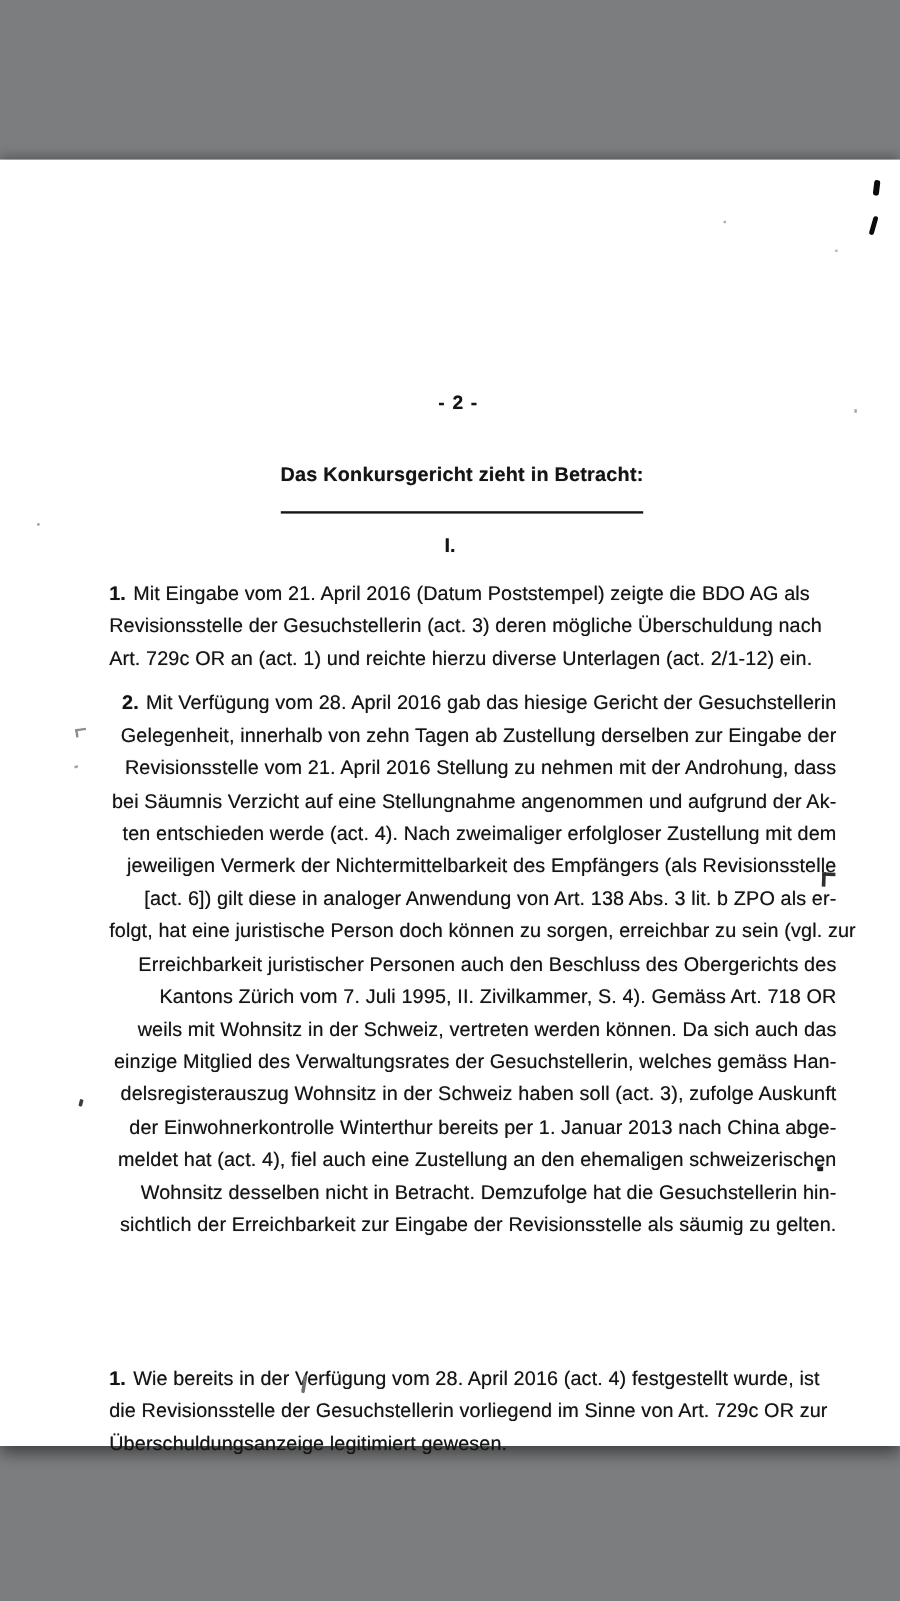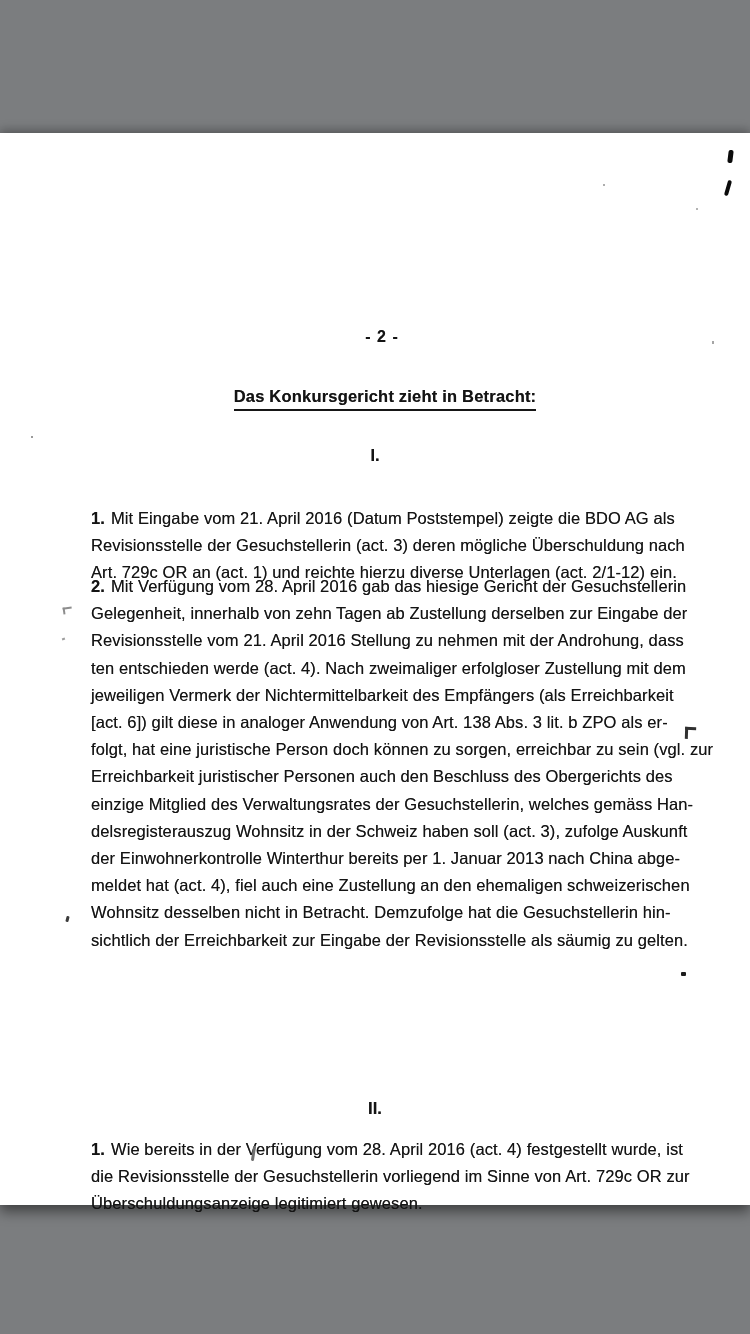--- a/index.html
+++ b/index.html
@@ -49,43 +49,43 @@
     padding-left: 20px;
     box-sizing: border-box;
     text-align: center;
   }
   .doc-heading span {
     display: inline-block;
     font-size: 16.5px;
     font-weight: 700;
     letter-spacing: 0.2px;
     border-bottom: 2px solid #161616;
-    padding-bottom: 3px;
+    padding-bottom: 20px;
   }
   .section-numeral {
     position: absolute;
     left: 0;
     width: 750px;
     text-align: center;
     font-size: 16.5px;
     font-weight: 700;
   }
   .sec-1 { top: 313px; }
   .sec-2 { top: 966px; }
   .para {
     position: absolute;
     left: 91px;
     width: 606px;
     font-size: 16.5px;
     line-height: 27.2px;
     letter-spacing: 0.1px;
     white-space: nowrap;
   }
-  .para-1 { top: 349px; margin-top: 23px; }
-  .para-2 { top: 440px; }
+  .para-1 { top: 349px; }
+  .para-2 { top: 440px; text-align: right; }
   .para-3 { top: 1003px; }
   .pnum {
     font-weight: 700;
     margin-right: 6px;
   }
   
   .artifact { position: absolute; }
   .a-comma-top {
     left: 728px; top: 150px; width: 5px; height: 13px;
     background: #0b0b0b; border-radius: 2px; transform: rotate(7deg);
@@ -134,34 +134,36 @@
     <div class="para para-1">
       <div><span class="pnum">1.</span><span>Mit Eingabe vom 21. April 2016 (Datum Poststempel) zeigte die BDO AG als</span></div>
       <div>Revisionsstelle der Gesuchstellerin (act. 3) deren mögliche Überschuldung nach</div>
       <div>Art. 729c OR an (act. 1) und reichte hierzu diverse Unterlagen (act. 2/1-12) ein.</div>
     </div>
 
     <div class="para para-2">
       <div><span class="pnum">2.</span><span>Mit Verfügung vom 28. April 2016 gab das hiesige Gericht der Gesuchstellerin</span></div>
       <div>Gelegenheit, innerhalb von zehn Tagen ab Zustellung derselben zur Eingabe der</div>
       <div>Revisionsstelle vom 21. April 2016 Stellung zu nehmen mit der Androhung, dass</div>
+      <div>bei Säumnis Verzicht auf eine Stellungnahme angenommen und aufgrund der Ak-</div>
       <div>ten entschieden werde (act. 4). Nach zweimaliger erfolgloser Zustellung mit dem</div>
-      <div>jeweiligen Vermerk der Nichtermittelbarkeit des Empfängers (als Erreichbarkeit</div>
+      <div>jeweiligen Vermerk der Nichtermittelbarkeit des Empfängers (als Revisionsstelle</div>
       <div>[act. 6]) gilt diese in analoger Anwendung von Art. 138 Abs. 3 lit. b ZPO als er-</div>
       <div>folgt, hat eine juristische Person doch können zu sorgen, erreichbar zu sein (vgl. zur</div>
       <div>Erreichbarkeit juristischer Personen auch den Beschluss des Obergerichts des</div>
+      <div>Kantons Zürich vom 7. Juli 1995, II. Zivilkammer, S. 4). Gemäss Art. 718 OR</div>
+      <div>weils mit Wohnsitz in der Schweiz, vertreten werden können. Da sich auch das</div>
       <div>einzige Mitglied des Verwaltungsrates der Gesuchstellerin, welches gemäss Han-</div>
       <div>delsregisterauszug Wohnsitz in der Schweiz haben soll (act. 3), zufolge Auskunft</div>
       <div>der Einwohnerkontrolle Winterthur bereits per 1. Januar 2013 nach China abge-</div>
       <div>meldet hat (act. 4), fiel auch eine Zustellung an den ehemaligen schweizerischen</div>
       <div>Wohnsitz desselben nicht in Betracht. Demzufolge hat die Gesuchstellerin hin-</div>
       <div>sichtlich der Erreichbarkeit zur Eingabe der Revisionsstelle als säumig zu gelten.</div>
     </div>
 
-    <div class="section-numeral sec-2">II.</div>
 
     <div class="para para-3">
       <div><span class="pnum">1.</span><span>Wie bereits in der Verfügung vom 28. April 2016 (act. 4) festgestellt wurde, ist</span></div>
       <div>die Revisionsstelle der Gesuchstellerin vorliegend im Sinne von Art. 729c OR zur</div>
       <div>Überschuldungsanzeige legitimiert gewesen.</div>
     </div>
 
   </div>
 
   <div class="artifact a-comma-top"></div>

